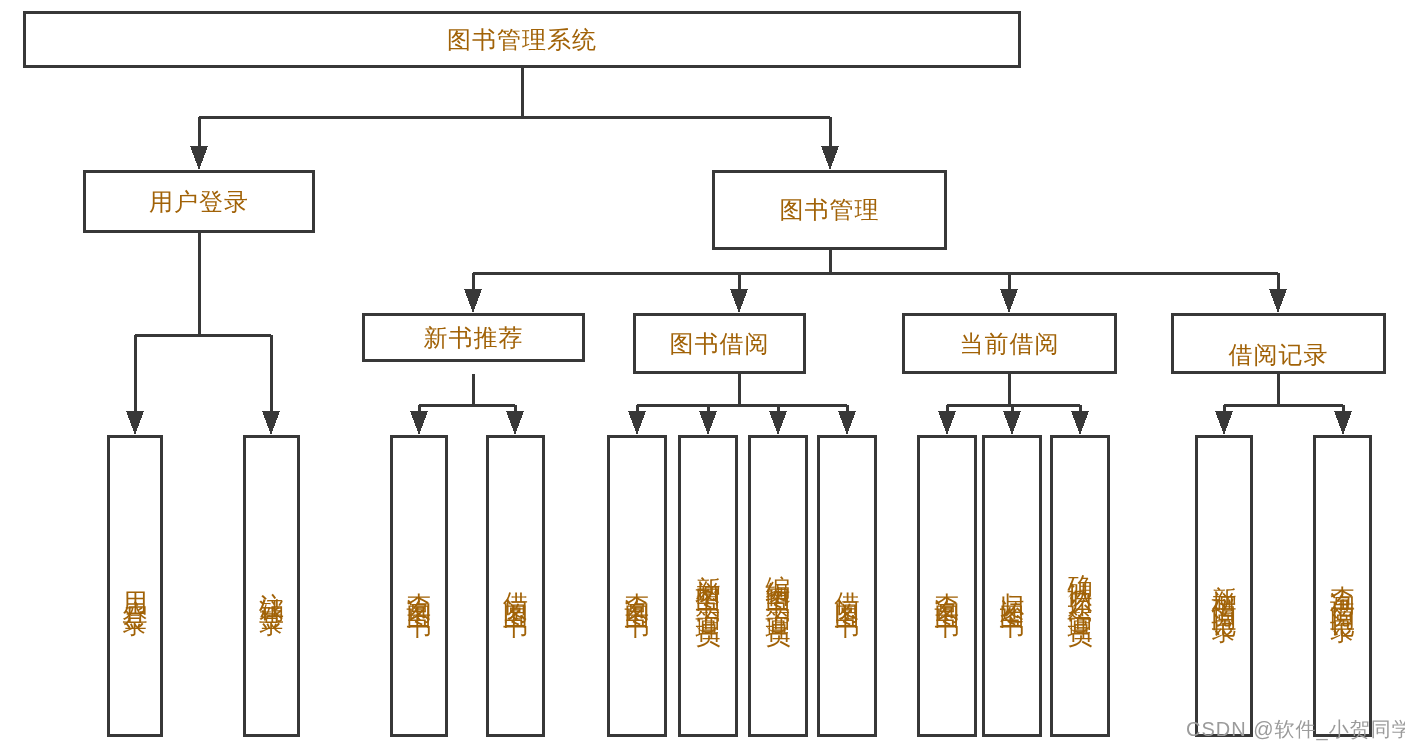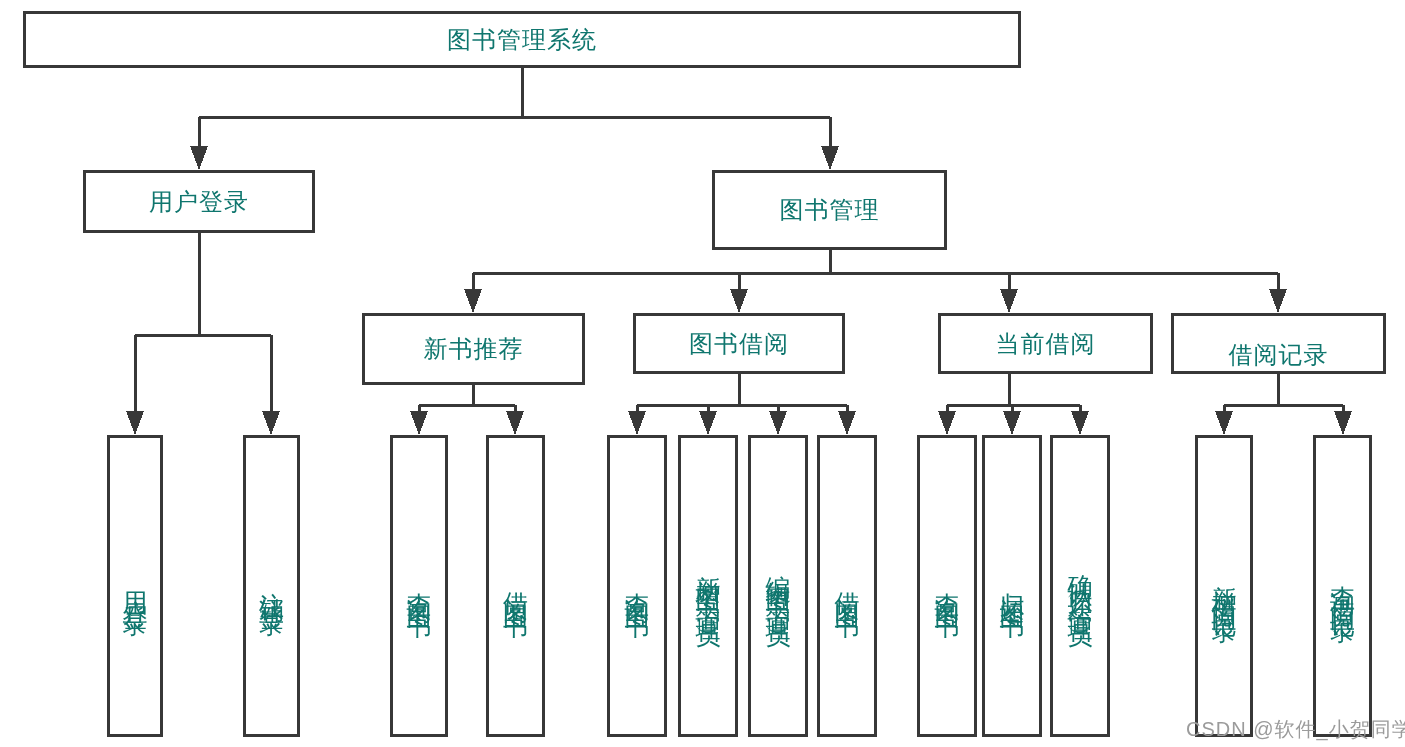--- a/index.html
+++ b/index.html
@@ -33,21 +33,21 @@
     stroke: none;
   }
   .box {
     position: absolute;
     box-sizing: border-box;
     border: 3px solid #383838;
     background: #ffffff;
     display: flex;
     align-items: center;
     justify-content: center;
-    color: #0f766e;
+    color: #a16207;
     z-index: 2;
   }
   .h-box span {
     font-size: 24px;
     letter-spacing: 1px;
     white-space: nowrap;
   }
   .v-box span {
     writing-mode: vertical-rl;
     text-orientation: mixed;
@@ -138,27 +138,27 @@
     <span>图书管理系统</span>
   </div>
 
   <div class="box h-box" style="left:83px; top:170px; width:232px; height:63px;">
     <span>用户登录</span>
   </div>
   <div class="box h-box" style="left:712px; top:170px; width:235px; height:80px;">
     <span>图书管理</span>
   </div>
 
-  <div class="box h-box" style="left:362px; top:313px; width:223px; height:72px;">
+  <div class="box h-box" style="left:362px; top:313px; width:223px; height:49px;">
     <span>新书推荐</span>
   </div>
-  <div class="box h-box" style="left:633px; top:313px; width:212px; height:61px;">
+  <div class="box h-box" style="left:633px; top:313px; width:173px; height:61px;">
     <span>图书借阅</span>
   </div>
-  <div class="box h-box" style="left:902px; top:313px; width:215px; height:61px;margin-left:36px;">
+  <div class="box h-box" style="left:902px; top:313px; width:215px; height:61px;">
     <span>当前借阅</span>
   </div>
   <div class="box h-box" style="left:1171px; top:313px; width:215px; height:61px;align-items:flex-end;">
     <span>借阅记录</span>
   </div>
 
   <div class="box v-box" style="left:107px; top:435px; width:56px; height:302px;">
     <span>用户登录</span>
   </div>
   <div class="box v-box" style="left:243px; top:435px; width:57px; height:302px;">

